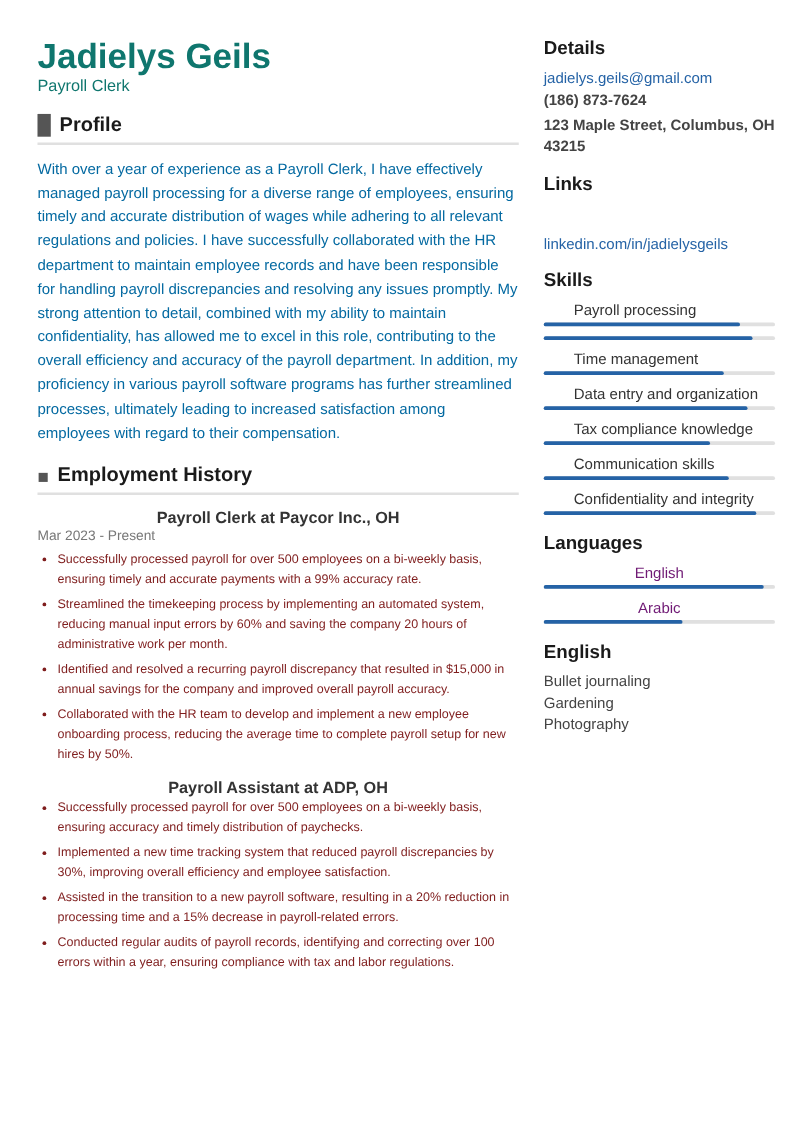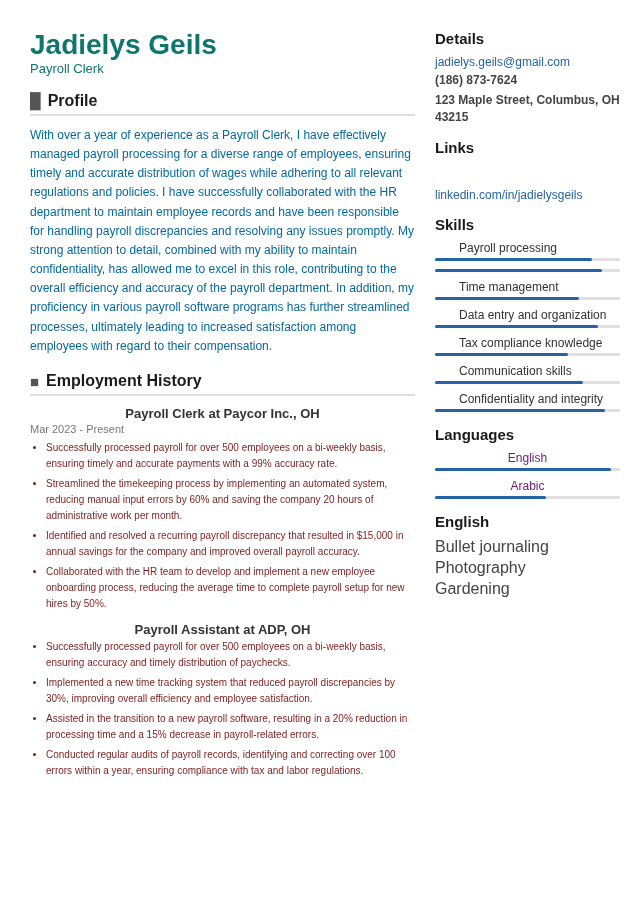--- a/index.html
+++ b/index.html
@@ -149,21 +149,21 @@
       border-radius: 2px;
       width: 100%;
     }
     .lang-bar-fill {
       height: 3px;
       background: #2563a6;
       border-radius: 2px;
     }
 
     .hobby-item {
-      font-size: 16px;
+      font-size: 12px;
       color: #444;
       margin-bottom: 3px;
     }
   </style>
 </head>
 <body>
 
 <div class="page">
 
   <div class="left">
@@ -271,18 +271,18 @@
         <div class="lang-label">Arabic</div>
         <div class="lang-bar-bg">
           <div class="lang-bar-fill" style="width:60%"></div>
         </div>
       </div>
     </div>
 
     <div class="right-section-title">English</div>
     <div>
       <div class="hobby-item">Bullet journaling</div>
+      <div class="hobby-item">Gardening</div>
       <div class="hobby-item">Photography</div>
-      <div class="hobby-item">Gardening</div>
     </div>
 
   </div>
 </div>
 
 </body></html>

